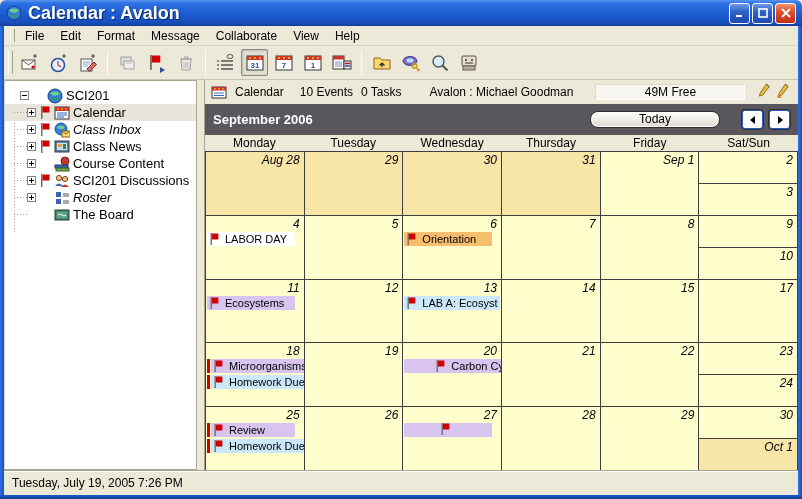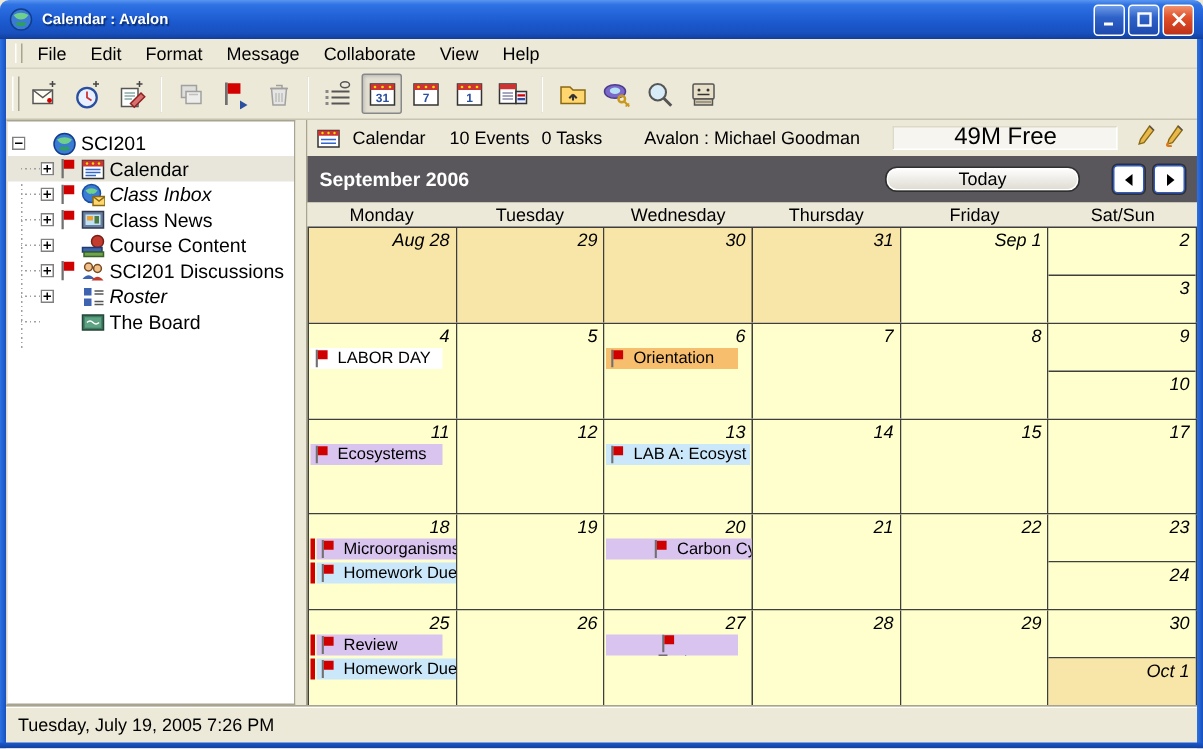--- a/index.html
+++ b/index.html
@@ -4,21 +4,21 @@
 <style>
   * { box-sizing: border-box; margin:0; padding:0; }
   html,body { background:#FFF; }
   body { font-family:"Liberation Sans", sans-serif; }
   .window { position:relative; width:802px; height:499px; overflow:hidden; background:#ECE9D8; }
 
   
   .titlebar { position:absolute; left:0; top:0; right:0; height:26px;
     background:linear-gradient(180deg,#5A96F0 0%, #2E72E4 12%, #1C5AD0 55%, #1850BE 85%, #123E9A 100%);
     border-radius:6px 6px 0 0; display:flex; align-items:center; padding:0 6px; }
-  .title-text { color:#FFF; font-weight:bold; font-size:10px; margin-left:6px; text-shadow:1px 1px 1px #0A2A6A; }
+  .title-text { color:#FFF; font-weight:bold; font-size:18px; margin-left:6px; text-shadow:1px 1px 1px #0A2A6A; }
   .winbtns { margin-left:auto; display:flex; gap:2px; }
   .winbtn { width:21px; height:21px; border:1px solid #FFF; border-radius:3px; display:flex; align-items:center; justify-content:center;
     background:linear-gradient(180deg,#6D9BE8 0%, #2E62C8 40%, #1E4AAE 100%); }
   .winbtn.close { background:linear-gradient(180deg,#F0926E 0%, #E0502A 40%, #C03018 100%); }
   .border-l,.border-r { position:absolute; top:26px; bottom:0; width:4px; background:linear-gradient(90deg,#2E72E4,#1850BE); z-index:30; }
   .border-l { left:0; } .border-r { right:0; }
   .border-b { position:absolute; left:0; right:0; bottom:0; height:4px; background:linear-gradient(180deg,#1C5AD0,#123E9A); z-index:30; }
 
   .content { position:absolute; left:4px; right:4px; top:26px; bottom:4px; display:flex; flex-direction:column; background:#ECE9D8; }
 
@@ -33,21 +33,21 @@
   .tb-btn.active { border:1px solid #888; background:#E2DFD0; box-shadow:inset 1px 1px 2px #BBB; }
   .tb-btn.disabled { opacity:.9; }
 
   .main { flex:1; position:relative; background:#ECE9D8; }
 
   
   .tree { position:absolute; left:0; top:0; bottom:0; width:193px; background:#FFF; border:1px solid #A8A48F; border-left:1px solid #D8D4C4; overflow:hidden; padding-top:6px; }
   .treelines { position:absolute; left:9px; top:24px; width:1px; height:128px;
     background:repeating-linear-gradient(180deg,#A0A0A0 0 1px, transparent 1px 3px); }
   .trow { position:relative; height:17px; display:flex; align-items:center; padding-left:22px; font-size:13px; color:#000; }
-  .trow.root { padding-left:3px; }
+  .trow.root { padding-left:3px;margin-left:12px; }
   .trow:not(.root)::before { content:''; position:absolute; left:9px; top:8px; width:13px; height:1px;
     background:repeating-linear-gradient(90deg,#A0A0A0 0 1px, transparent 1px 3px); }
   .trow.selected { background:#E8E5DA; }
   .tbox { width:9px; height:9px; flex:0 0 9px; margin-right:4px; z-index:2; background:#FFF; }
   .tbox svg { display:block; width:9px; height:9px; }
   .tbox.empty { background:transparent; }
   .tflag { width:12px; flex:0 0 12px; height:13px; margin-right:2px; }
   .tflag svg { width:10px; height:13px; }
   .ticon { width:16px; flex:0 0 16px; height:16px; margin-right:3px; }
   .ticon svg { width:16px; height:16px; }
@@ -58,21 +58,21 @@
   
   .panel { position:absolute; left:200px; top:0; right:0; bottom:0; display:flex; flex-direction:column; border-left:1px solid #A8A48F; }
   .infobar { height:24px; background:#ECE9D8; display:flex; align-items:center; font-size:12px; padding:0 6px; }
   .infobar .mini-cal { width:16px; height:16px; margin-right:8px; }
   .infobar .mini-cal svg { width:16px; height:16px; }
   .ib-title { margin-right:16px; }
   .ib-events { margin-right:8px; }
   .ib-tasks { margin-right:28px; }
   .ib-account { margin-right:22px; }
   .ib-free { width:150px; height:16px; background:#F6F5EF; border:1px solid #DDD9C8; border-bottom-color:#FFF; border-right-color:#FFF;
-    text-align:center; font-size:16px; line-height:14px; }
+    text-align:center; font-size:12px; line-height:14px; }
   .ib-pencils { margin-left:auto; display:flex; gap:6px; padding-right:2px; }
   .ib-pencils svg { width:13px; height:15px; }
 
   .mheader { height:31px; background:var(--hdr); display:flex; align-items:center; padding:0 8px; }
   .mtitle { color:#FFF; font-weight:bold; font-size:13px; }
   .today-btn { margin-left:auto; width:130px; height:17px; border:1px solid #2F2F2F; border-radius:8px;
     background:linear-gradient(180deg,#FFFFFF,#DEDAD0); box-shadow:inset 0 0 0 1px #FFF;
     font-size:12px; text-align:center; line-height:15px; color:#000; margin-right:16px; }
   .nav-btn { width:21px; height:19px; background:#FFF; border:1px solid #2B5BCD; border-radius:3px; outline:1px solid #2F2F2F;
     display:flex; align-items:center; justify-content:center; margin-left:6px; }

